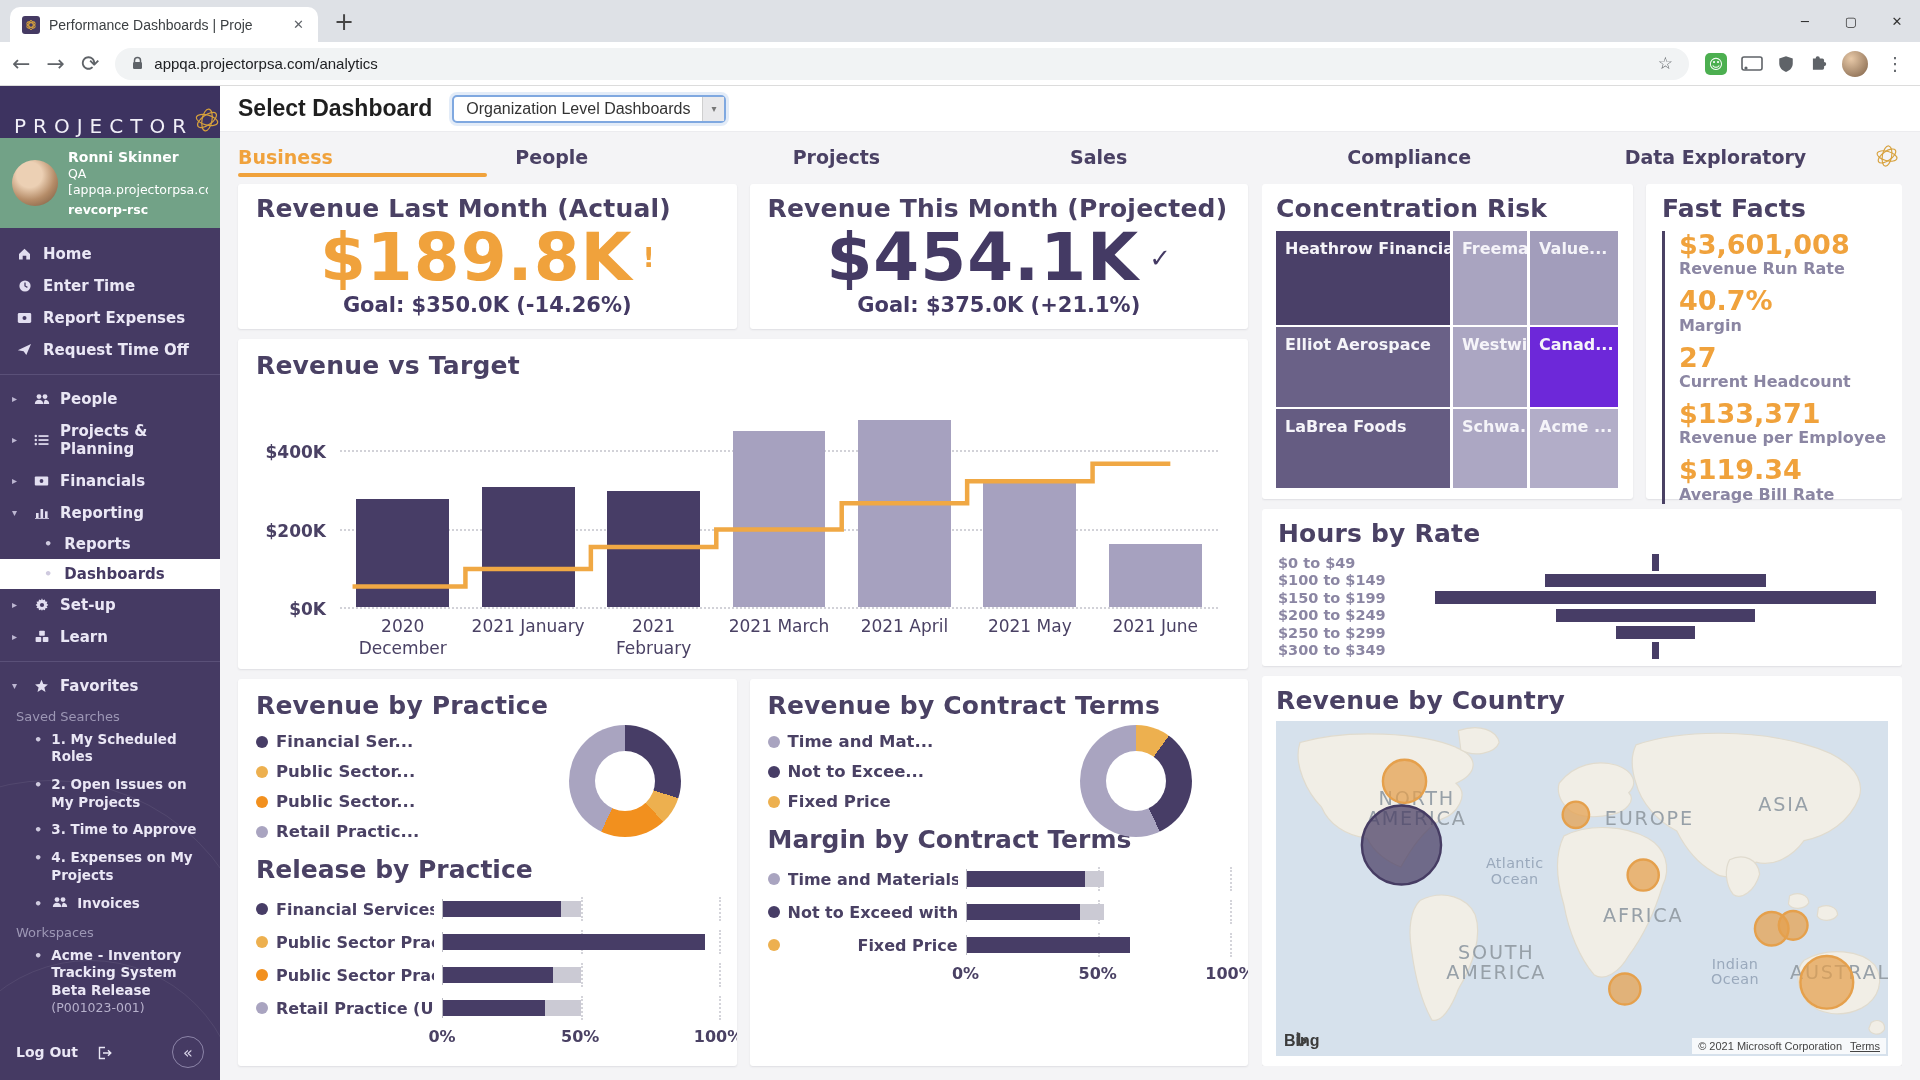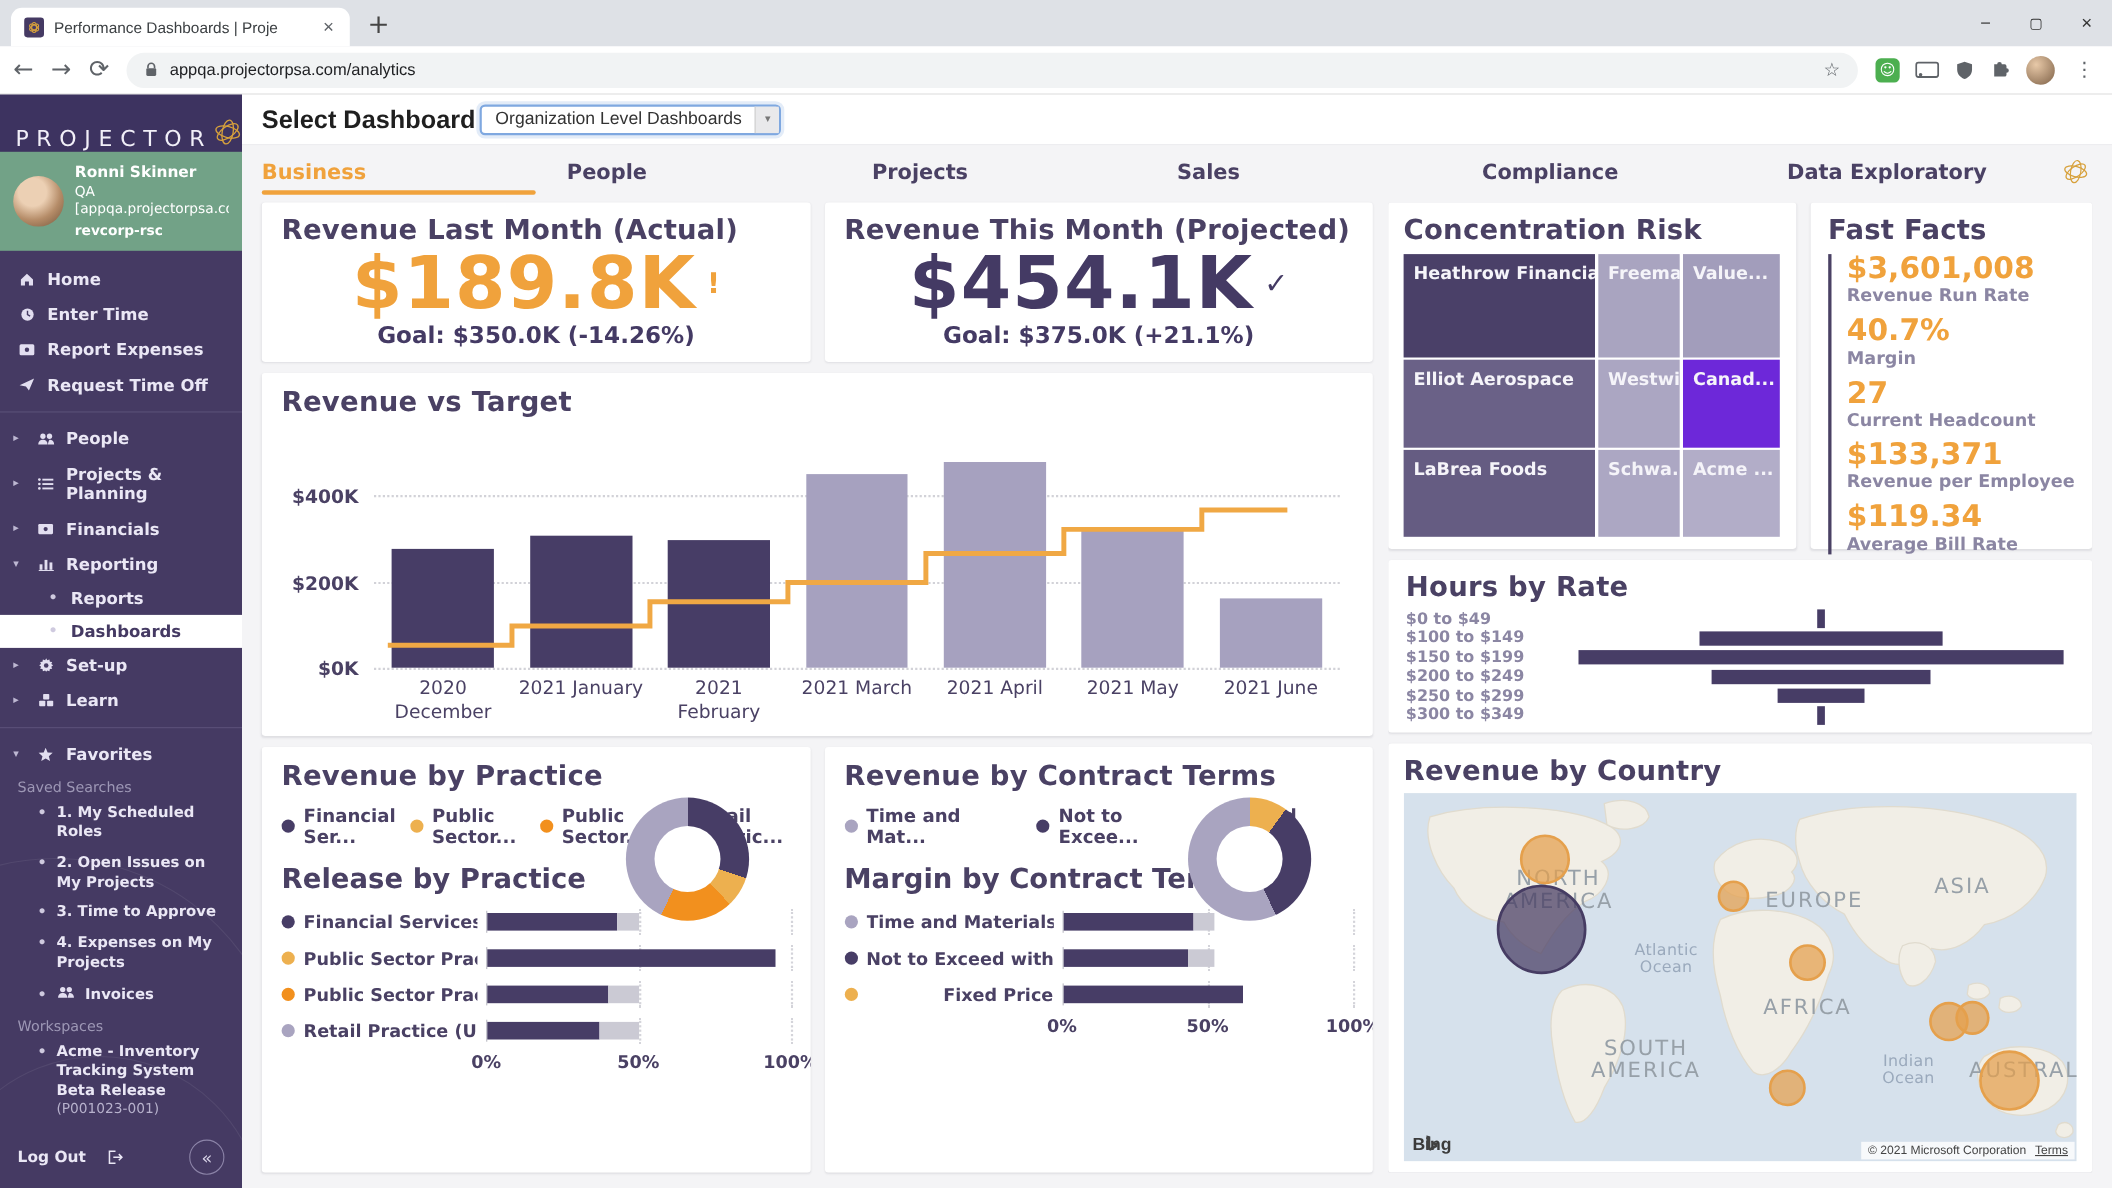--- a/index.html
+++ b/index.html
@@ -42,29 +42,29 @@
   .icn{width:17px;height:15px;display:inline-flex;align-items:center;justify-content:center;flex:none}
   .divider{border-top:1px solid #5A5078;margin:8px 0}
   .tree-chevron{width:11px;font-size:10px;color:#BDB7D2;flex:none}
   .sub-item{padding:6px 16px 6px 44px;display:flex;align-items:center;gap:12px;font-weight:600;cursor:pointer}
   .sub-item.selected{background:#fff;color:#453A63}
   .bullet{color:#CFCADF;font-size:13px}
   .section-title{color:#9D97B5;padding:7px 16px 2px;font-size:13px}
   .fav-item{padding:5px 16px 5px 34px;display:flex;gap:9px;font-size:13.5px;font-weight:600;line-height:1.3;cursor:pointer;align-items:baseline}
   .ws-code{color:#B7B1CC;font-weight:400;font-size:12.5px}
   .sidebar-bottom{height:56px;display:flex;align-items:center;padding:0 16px;gap:8px;flex:none;position:relative;z-index:1}
-  .logout{display:flex;align-items:flex-start;gap:18px;font-weight:600;font-size:14px;cursor:pointer}
+  .logout{display:flex;align-items:flex-end;gap:18px;font-weight:600;font-size:14px;cursor:pointer}
   .collapse-btn{margin-left:auto;width:32px;height:32px;border:1px solid #8C84A8;border-radius:50%;display:flex;
     align-items:center;justify-content:center;font-size:16px;cursor:pointer;color:#D9D4E8}
   .swirl{position:absolute;border:1px solid rgba(255,255,255,.07);border-radius:50%;pointer-events:none}
   .swirl.s1{width:420px;height:420px;left:-160px;bottom:-120px}
   .swirl.s2{width:300px;height:300px;left:-60px;bottom:-180px}
 
   .main{flex:1;display:flex;flex-direction:column;overflow:hidden}
-  .app-header{height:46px;background:#fff;display:flex;align-items:center;gap:4px;padding:0 18px;flex:none;border-bottom:1px solid #ECECEF}
+  .app-header{height:46px;background:#fff;display:flex;align-items:center;gap:20px;padding:0 18px;flex:none;border-bottom:1px solid #ECECEF}
   .select-label{font-size:23px;font-weight:700;color:#1f1f1f;font-family:"Liberation Sans",sans-serif}
   .dropdown{display:flex;align-items:stretch;border:2px solid #7FA8E0;border-radius:5px;background:#fff;
     box-shadow:0 0 0 3px rgba(127,168,224,.22);cursor:pointer}
   .dropdown-value{padding:3px 12px;font-size:16px;color:#333;font-family:"Liberation Sans",sans-serif;display:flex;align-items:center}
   .dropdown-btn{width:22px;background:#E9E9EB;border-left:1px solid #CFCFCF;display:flex;align-items:center;justify-content:center;color:#777;font-size:10px}
   .tabs-row{height:50px;display:flex;align-items:stretch;padding:0 18px;flex:none;position:relative}
   .tab{flex:1;display:flex;align-items:center;font-size:19px;font-weight:600;color:#4A4164;cursor:pointer;position:relative}
   .tab.active{color:#F0A23C}
   .tab.active::after{content:"";position:absolute;left:0;right:28px;bottom:5px;height:4px;background:#F0A23C;border-radius:2px}
   .tabs-flower{position:absolute;right:20px;top:11px}
@@ -88,21 +88,21 @@
   .rvt-ylab{position:absolute;right:100%;margin-right:14px;transform:translateY(-50%);font-size:17px;font-weight:600;color:#4A4164;white-space:nowrap}
   .rvt-bars{position:absolute;inset:0;display:flex;align-items:flex-end}
   .rvt-slot{flex:1;display:flex;justify-content:center;align-items:flex-end;height:100%}
   .rvt-bar{width:74%}
   .rvt-line{position:absolute;inset:0;overflow:visible}
   .rvt-xlabels{position:absolute;left:102px;right:30px;top:276px;display:flex}
   .rvt-xlab{flex:1;text-align:center;font-size:17px;color:#4A4164;line-height:1.3;padding:0 6px}
 
   .bottom-row{flex:1;display:flex;gap:13px}
   .half-card{flex:1;position:relative;padding:12px 18px;overflow:hidden}
-  .legend{margin-top:12px;display:flex;flex-direction:row;gap:11px}
+  .legend{margin-top:12px;display:flex;flex-direction:column;gap:11px}
   .legend-item{display:flex;align-items:center;gap:8px;font-size:16.5px;font-weight:600;color:#4A4164}
   .dot{width:12px;height:12px;border-radius:50%;flex:none}
   .donut{position:absolute;top:46px;width:112px;height:112px;border-radius:50%}
   .donut::after{content:"";position:absolute;inset:26px;background:#fff;border-radius:50%}
   .margin-title{font-size:25px;font-weight:700;color:#4A4164;margin-top:14px}
   .margin-rows{margin-top:14px;display:flex;flex-direction:column;gap:11px}
   .margin-row{display:flex;align-items:center;gap:8px;height:22px}
   .margin-label{font-size:16px;font-weight:600;color:#4A4164;white-space:nowrap;overflow:hidden}
   .margin-track{flex:1;position:relative;height:20px;border-left:1px solid #B9B9C2}
   .mgrid{position:absolute;top:-2px;bottom:-2px;border-left:2px dotted #D4D4DA}

